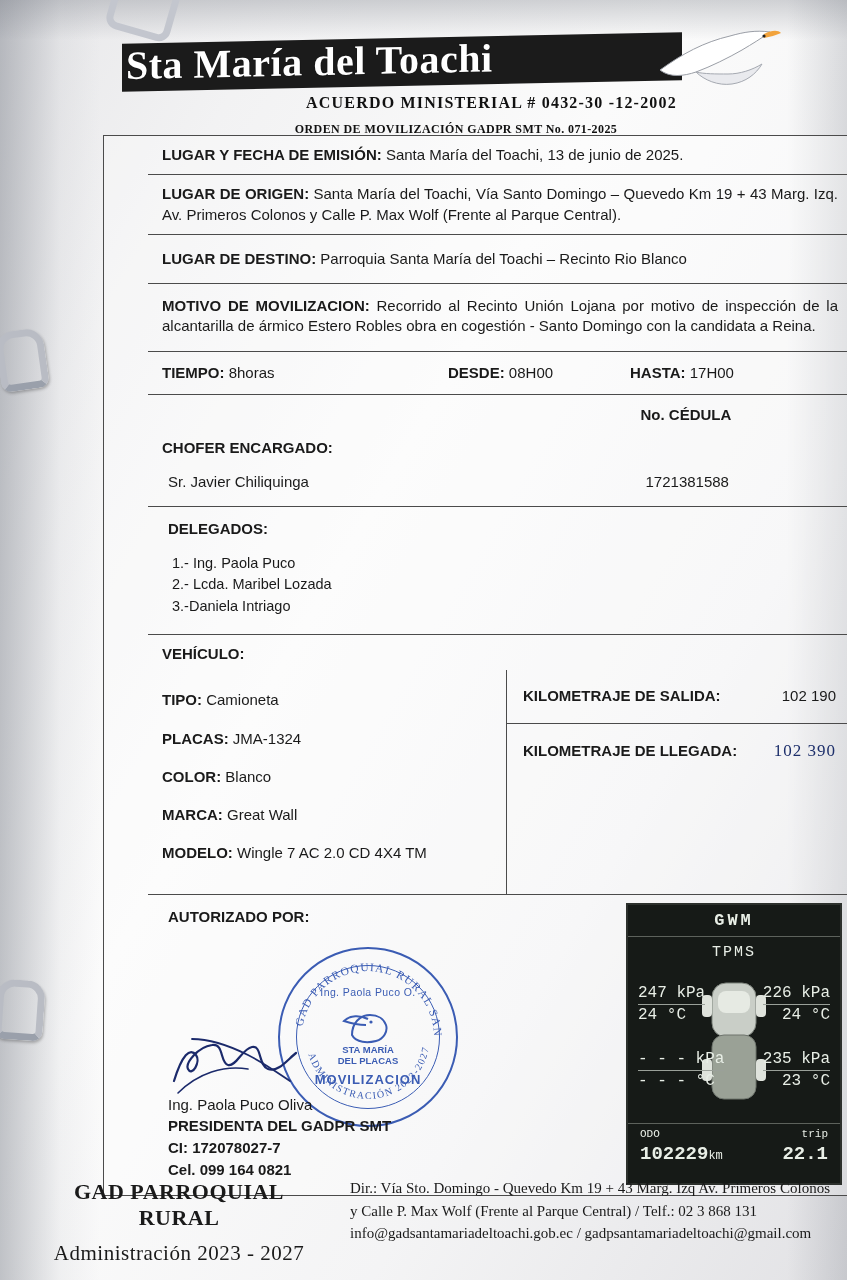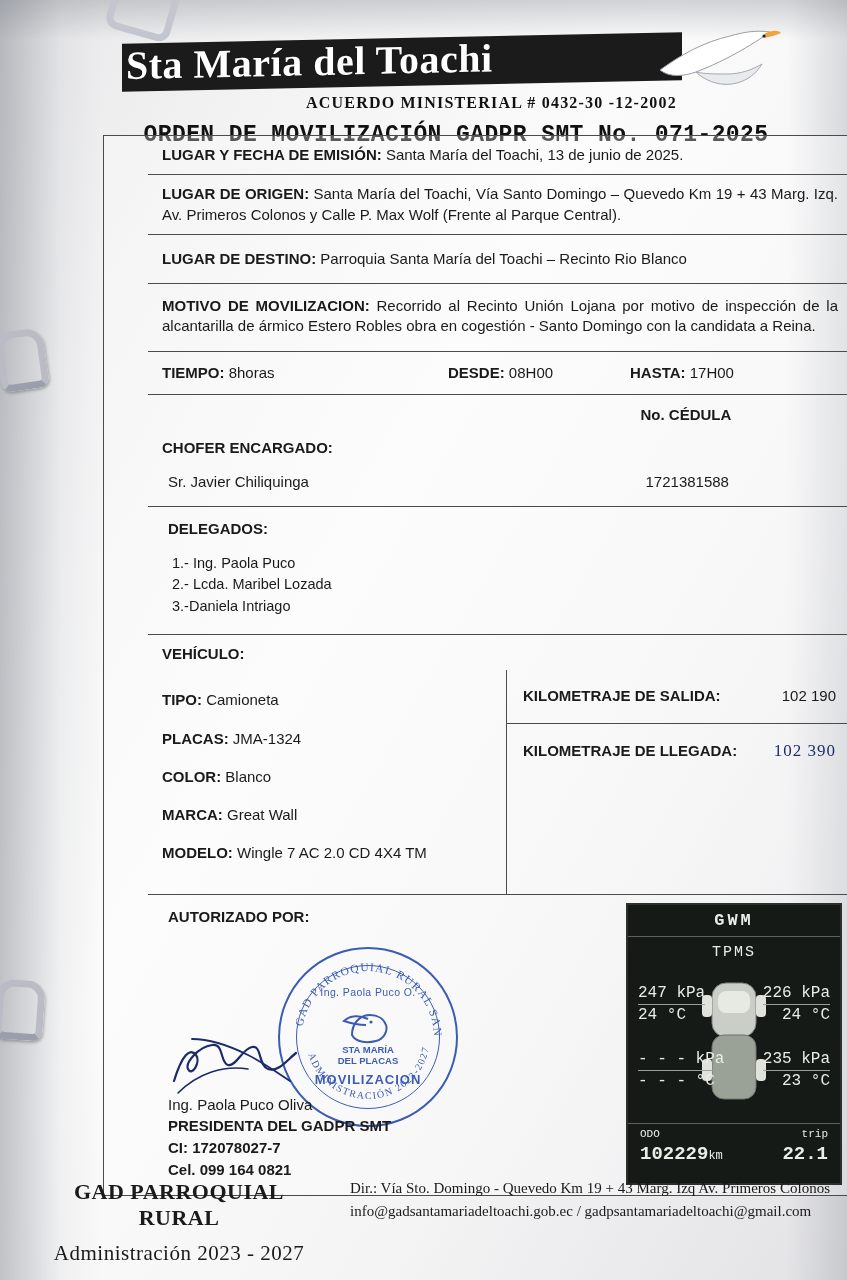--- a/index.html
+++ b/index.html
@@ -80,23 +80,23 @@
     font-size: 16px;
     letter-spacing: 1.2px;
     color: #111;
   }
   .bird {
     position: absolute; right: 34px; top: 2px; width: 130px; height: 74px;
   }
   .orden {
     position: absolute; left: 0; top: 100px; width: 720px;
     text-align: center;
-    font-family: Liberation Mono, monospace;
+    font-family: Liberation Serif, serif;
     font-weight: bold;
-    font-size: 23px;
+    font-size: 12px;
     letter-spacing: .4px;
     color: #111;
   }
 
   
   .doc {
     position: absolute;
     left: 103px;
     top: 135px;
     width: 704px;
@@ -448,16 +448,17 @@
     </div>
   </div>
 
   <div class="footer">
     <div class="footer-left">
       <div class="l1">GAD PARROQUIAL RURAL</div>
       <div class="l2">Administración 2023 - 2027</div>
     </div>
     <div class="footer-right">
       <div>Dir.: Vía Sto. Domingo - Quevedo Km 19 + 43 Marg. Izq Av. Primeros Colonos</div>
+      <div>y Calle P. Max Wolf (Frente al Parque Central) / Telf.: 02 3 868 131</div>
       <div>info@gadsantamariadeltoachi.gob.ec  /  gadpsantamariadeltoachi@gmail.com</div>
     </div>
   </div>
 </div>
 
 </body></html>

